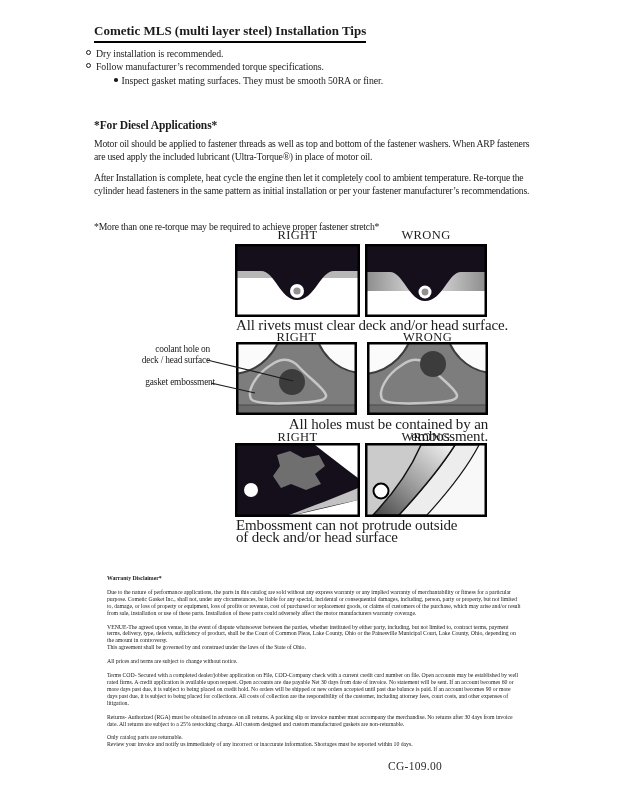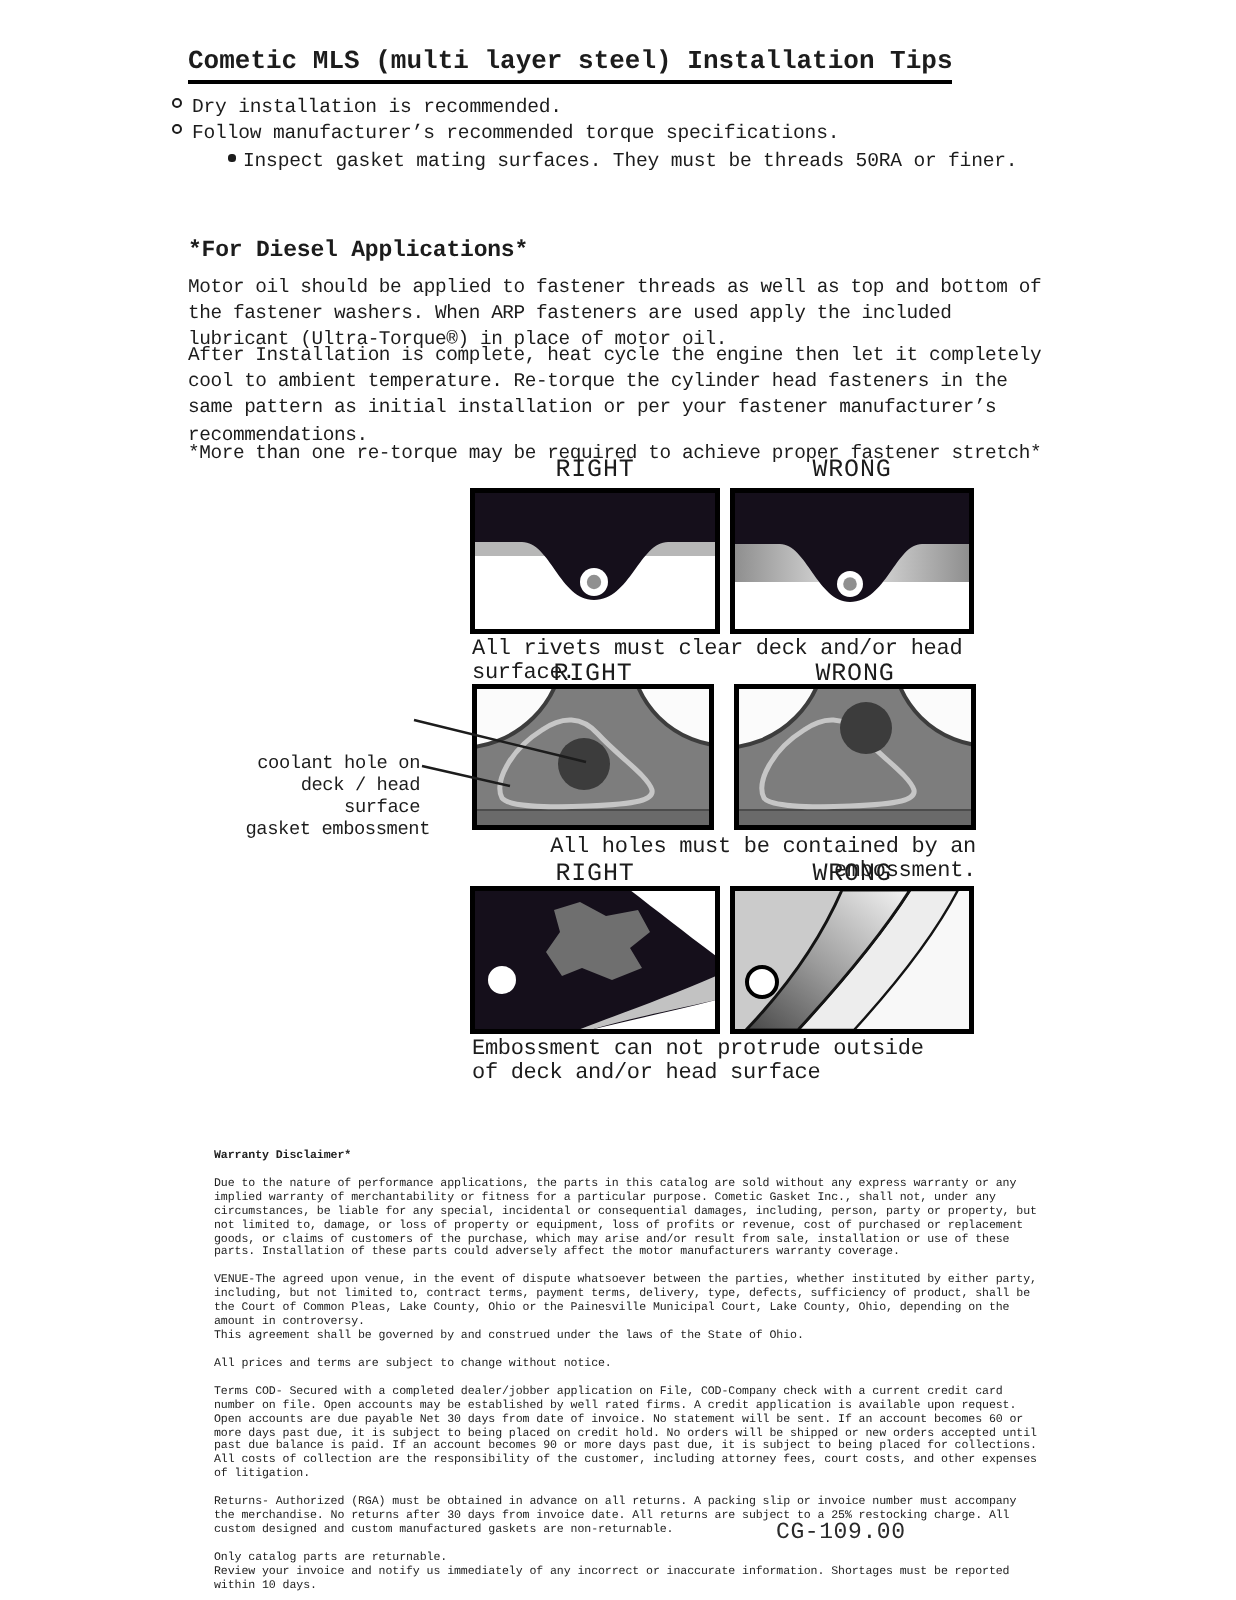--- a/index.html
+++ b/index.html
@@ -1,18 +1,18 @@
 <!DOCTYPE html>
 <html><head>
 <meta charset="utf-8">
 <style>
   html,body{margin:0;padding:0;background:#ffffff;}
   .page{
     position:relative;width:618px;height:800px;background:#ffffff;overflow:hidden;
-    font-family:Liberation Mono, monospace;color:#1c1c1c;
+    font-family:Liberation Serif, serif;color:#1c1c1c;
   }
   .abs{position:absolute;}
   .title{
     left:94px;top:23px;font-size:13px;font-weight:bold;letter-spacing:0;
     border-bottom:2px solid #000;padding-bottom:2px;display:inline-block;
   }
   .tips{left:86px;top:47px;font-size:9.8px;line-height:13.3px;letter-spacing:-0.1px;width:470px;}
   .tip-row{white-space:nowrap;}
   .sub{margin-left:28px;}
   .marker-open{
@@ -22,40 +22,40 @@
   .marker-filled{
     display:inline-block;width:3.5px;height:3.5px;background:#1c1c1c;border-radius:50%;
     margin-right:4px;vertical-align:2px;
   }
   .diesel-head{left:94px;top:119px;font-size:11.5px;font-weight:bold;letter-spacing:-0.1px;}
   .para{left:94px;width:436px;font-size:9.7px;line-height:13.2px;letter-spacing:-0.2px;}
   .p1{top:137px;}
   .p2{top:171px;}
   .note{top:220px;}
   .fig-label{font-size:12.5px;letter-spacing:0.4px;text-align:center;}
-  .caption{font-size:11px;letter-spacing:-0.15px;line-height:11.5px;}
-  .callout{font-size:9.4px;letter-spacing:-0.2px;text-align:right;line-height:11px;margin-top:32px;}
+  .caption{font-size:15px;letter-spacing:-0.15px;line-height:11.5px;}
+  .callout{font-size:9.4px;letter-spacing:-0.2px;text-align:right;line-height:11px;}
   .panel{display:block;}
   .disclaimer{left:107px;top:575px;width:414px;font-size:5.8px;line-height:6.9px;letter-spacing:-0.05px;color:#222;}
   .disclaimer .dh{font-weight:bold;margin-bottom:7px;}
   .disclaimer .dp{margin-bottom:7px;}
   .disclaimer .dp.tight{margin-bottom:0;}
   .footer-code{left:388px;top:760px;font-size:11.5px;letter-spacing:0.3px;color:#2b2b2b;}
 </style>
 </head>
 <body>
 
 <div class="page">
 
   <div class="abs title">Cometic MLS (multi layer steel) Installation Tips</div>
 
   <div class="abs tips">
     <div class="tip-row"><span class="marker-open"></span><span>Dry installation is recommended.</span></div>
     <div class="tip-row"><span class="marker-open"></span><span>Follow manufacturer’s recommended torque specifications.</span></div>
-    <div class="tip-row sub"><span class="marker-filled"></span><span>Inspect gasket mating surfaces.  They must be threads 50RA or finer.</span></div>
+    <div class="tip-row sub"><span class="marker-filled"></span><span>Inspect gasket mating surfaces.  They must be smooth 50RA or finer.</span></div>
   </div>
 
   <div class="abs diesel-head">*For Diesel Applications*</div>
   <div class="abs para p1">Motor oil should be applied to fastener threads as well as top and bottom of the fastener washers. When ARP fasteners are used apply the included lubricant (Ultra-Torque®) in place of motor oil.</div>
   <div class="abs para p2">After Installation is complete, heat cycle the engine then let it completely cool to ambient temperature. Re-torque the cylinder head fasteners in the same pattern as initial installation or per your fastener manufacturer’s recommendations.</div>
   <div class="abs para note">*More than one re-torque may be required to achieve proper fastener stretch*</div>
 
   <div class="abs fig-label" style="left:235px;top:228px;width:125px;">RIGHT</div>
   <div class="abs fig-label" style="left:365px;top:228px;width:122px;">WRONG</div>
 

